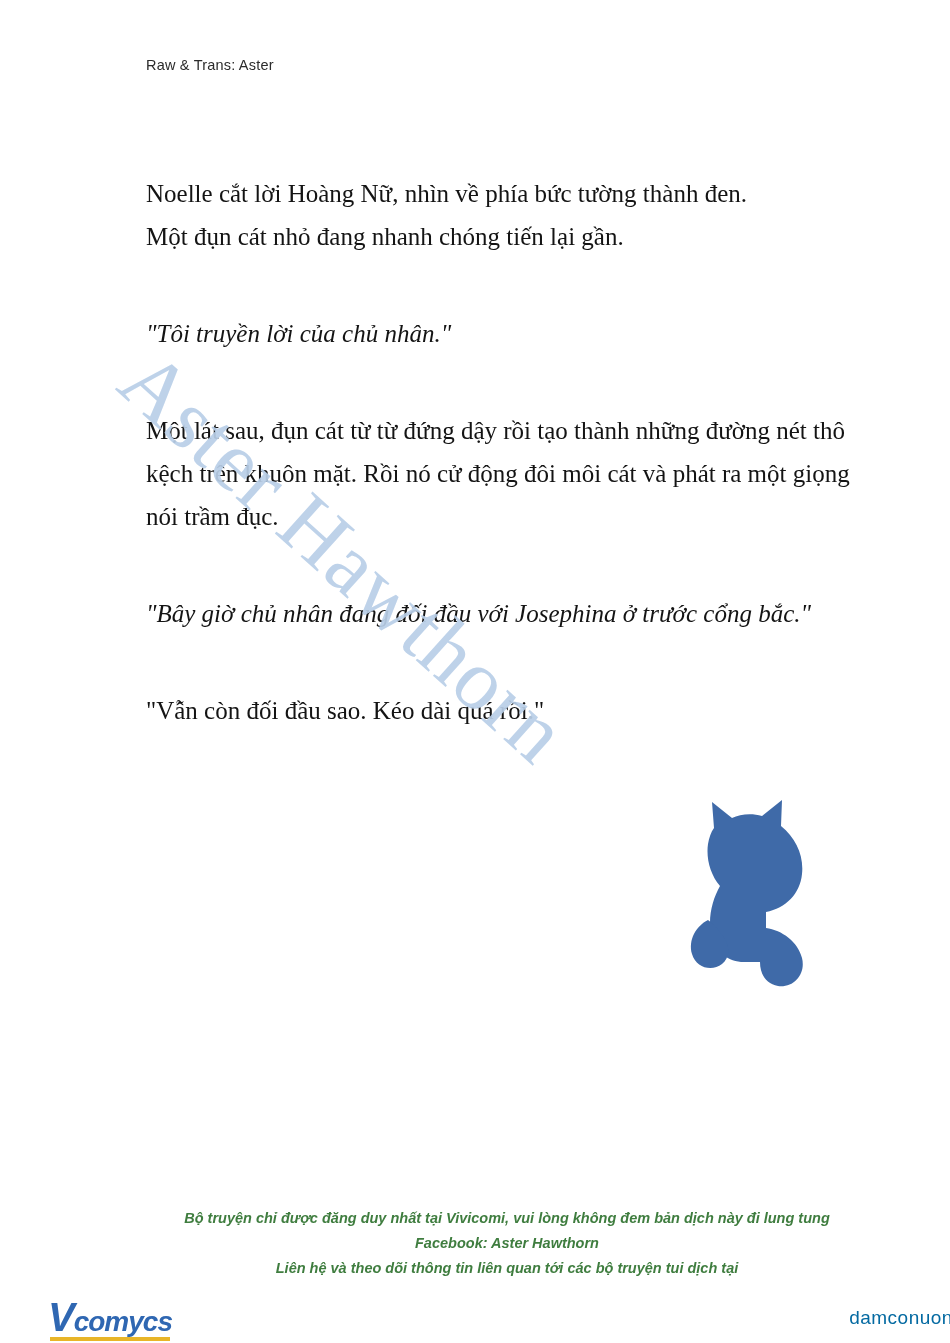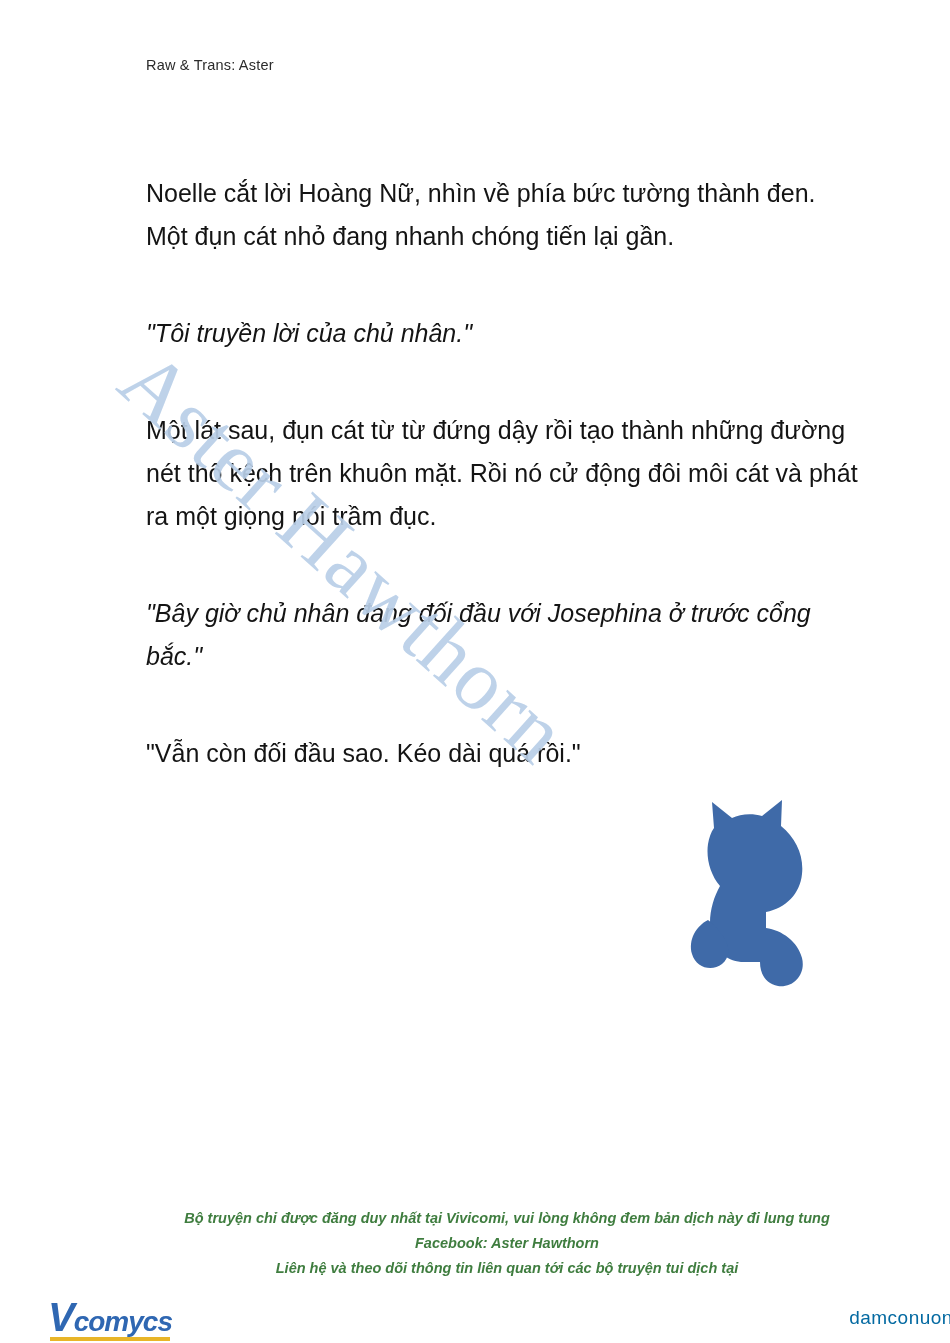--- a/index.html
+++ b/index.html
@@ -32,21 +32,21 @@
   }
 
   
   .content {
     position: absolute;
     top: 172px;
     left: 114px;
     width: 722px;
   }
   .para {
-    font-family: Liberation Sans, sans-serif;
+    font-family: Liberation Serif, serif;
     font-size: 25px;
     line-height: 43px;
     color: #141414;
     margin: 0 0 54px 0;
     white-space: pre-wrap;
   }
   .para.italic {
     font-style: italic;
   }
 

